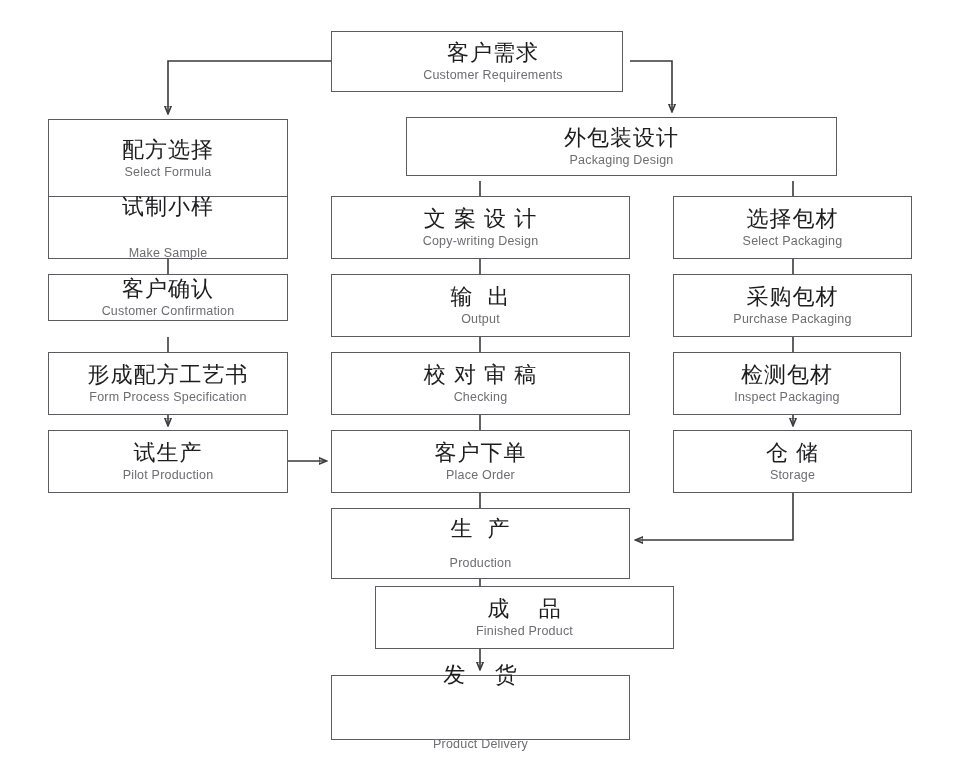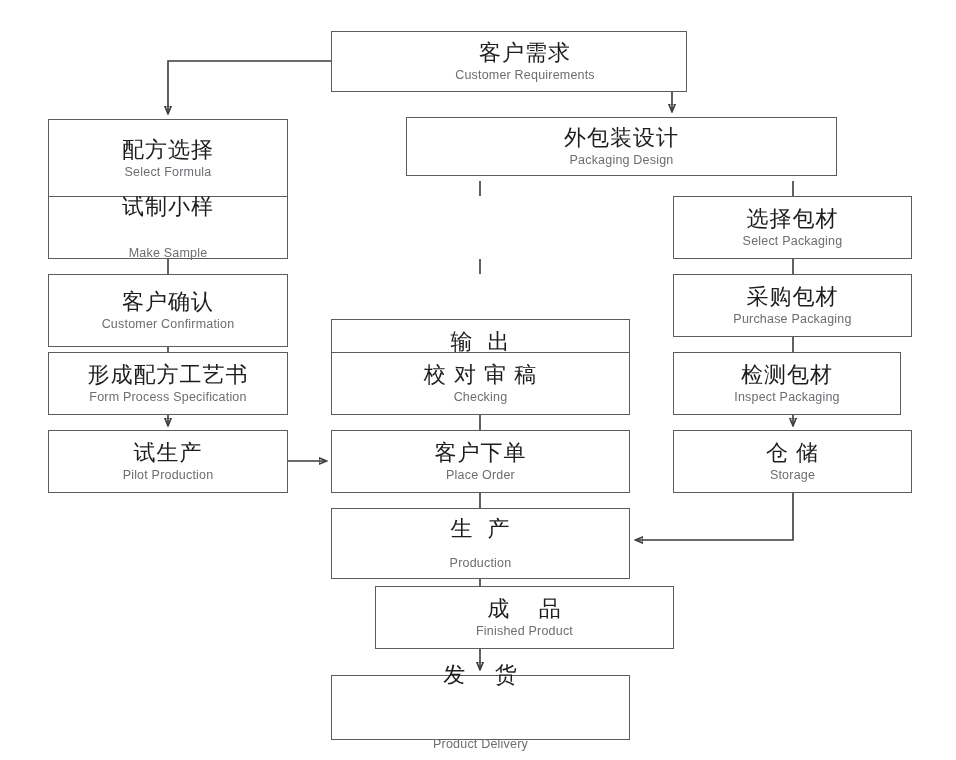--- a/index.html
+++ b/index.html
@@ -90,48 +90,52 @@
 
     <line x1="793" y1="259" x2="793" y2="274"></line>
     <line x1="793" y1="337" x2="793" y2="352"></line>
     <path d="M793,415 L793,425" marker-end="url(#arrow)"></path>
 
     <path d="M288,461 L326,461" marker-end="url(#arrow)"></path>
 
     <path d="M793,493 L793,540 L636,540" marker-end="url(#arrow)"></path>
   </svg>
 
-  <div class="node" style="left:331px; top:31px; width:356px; height:61px;padding-left:32px;">
+  <div class="node" style="left:331px; top:31px; width:292px; height:61px;padding-left:32px;">
     <span class="cn">客户需求</span>
     <span class="en">Customer Requirements</span>
   </div>
 
   <div class="node" style="left:48px; top:119px; width:240px; height:79px;">
     <span class="cn">配方选择</span>
     <span class="en">Select Formula</span>
   </div>
   <div class="node wide" style="left:406px; top:117px; width:431px; height:59px;">
     <span class="cn">外包装设计</span>
     <span class="en">Packaging Design</span>
   </div>
 
   <div class="node" style="left:48px; top:196px; width:240px; height:63px;gap:24px;">
     <span class="cn">试制小样</span>
     <span class="en">Make Sample</span>
   </div>
+  <div class="node" style="left:331px; top:196px; width:299px; height:63px;">
+    <span class="cn">文 案 设 计</span>
+    <span class="en">Copy-writing Design</span>
+  </div>
   <div class="node" style="left:673px; top:196px; width:239px; height:63px;">
     <span class="cn">选择包材</span>
     <span class="en">Select Packaging</span>
   </div>
 
-  <div class="node" style="left:48px; top:274px; width:240px; height:73px;">
+  <div class="node" style="left:48px; top:274px; width:240px; height:47px;">
     <span class="cn">客户确认</span>
     <span class="en">Customer Confirmation</span>
   </div>
-  <div class="node" style="left:331px; top:274px; width:299px; height:63px;margin-top:45px;">
+  <div class="node" style="left:331px; top:274px; width:299px; height:63px;">
     <span class="cn">输  出</span>
     <span class="en">Output</span>
   </div>
   <div class="node" style="left:673px; top:274px; width:239px; height:63px;">
     <span class="cn">采购包材</span>
     <span class="en">Purchase Packaging</span>
   </div>
 
   <div class="node" style="left:48px; top:352px; width:240px; height:63px;">
     <span class="cn">形成配方工艺书</span>

